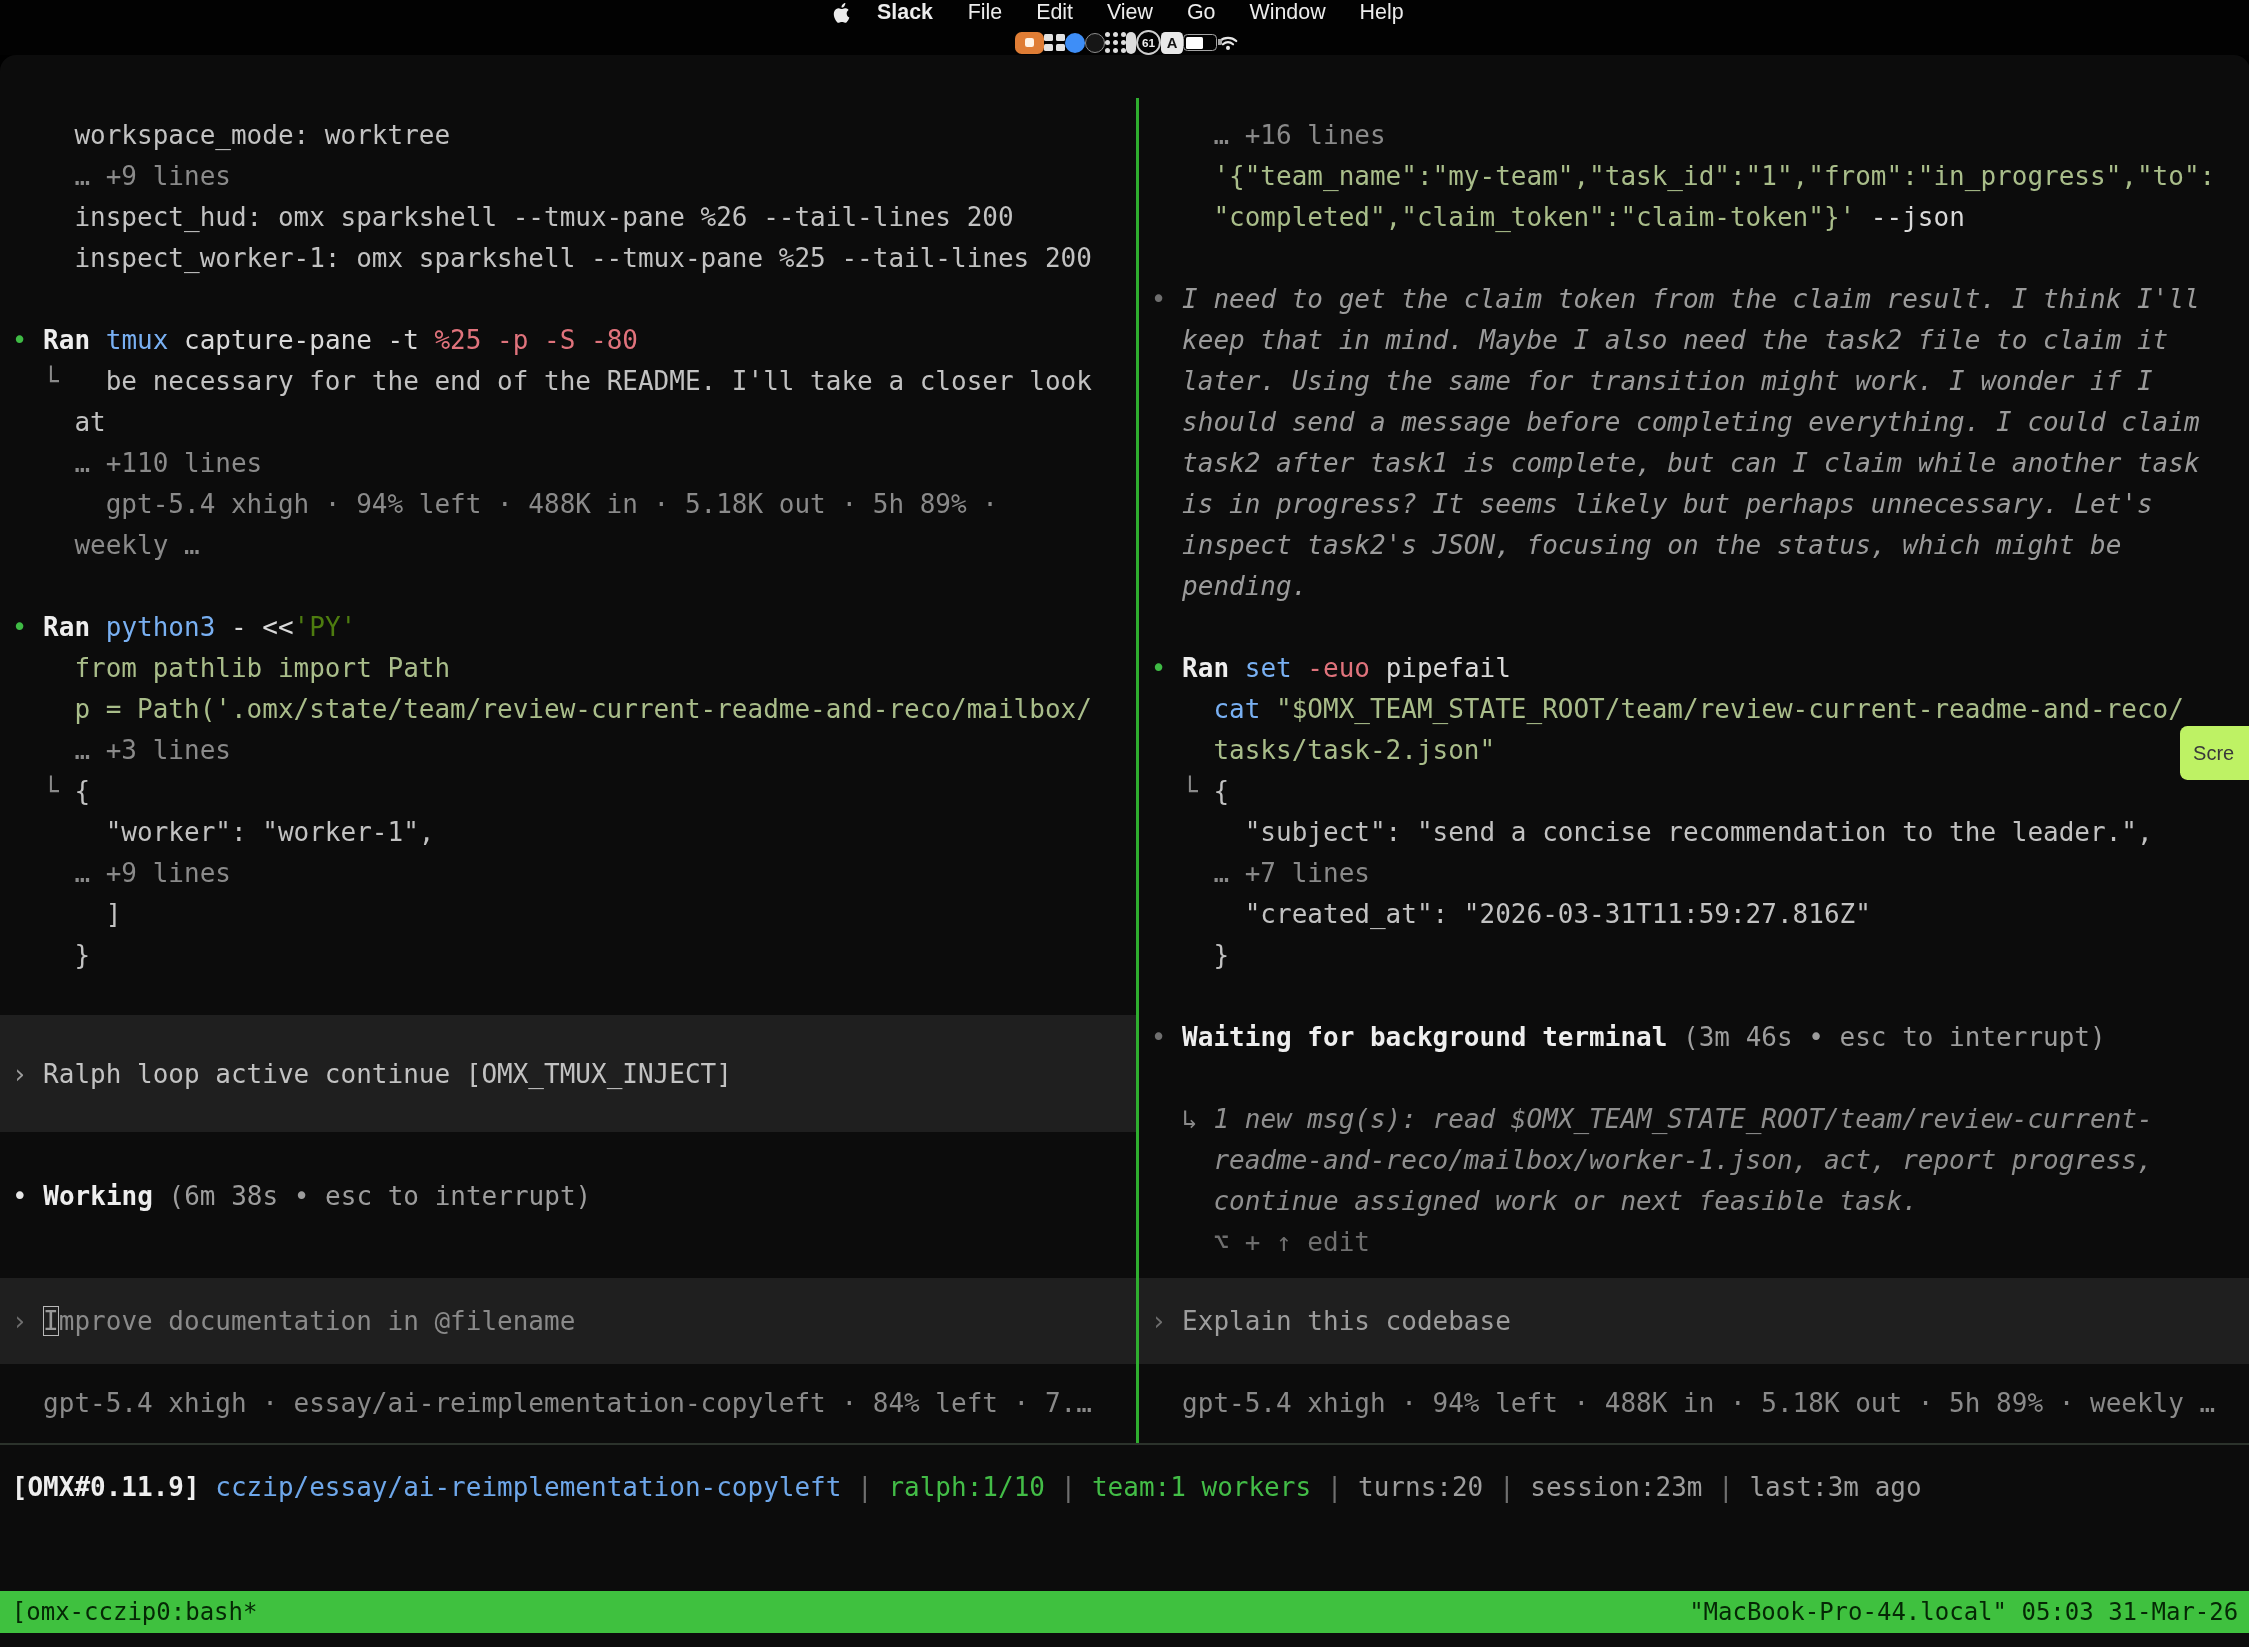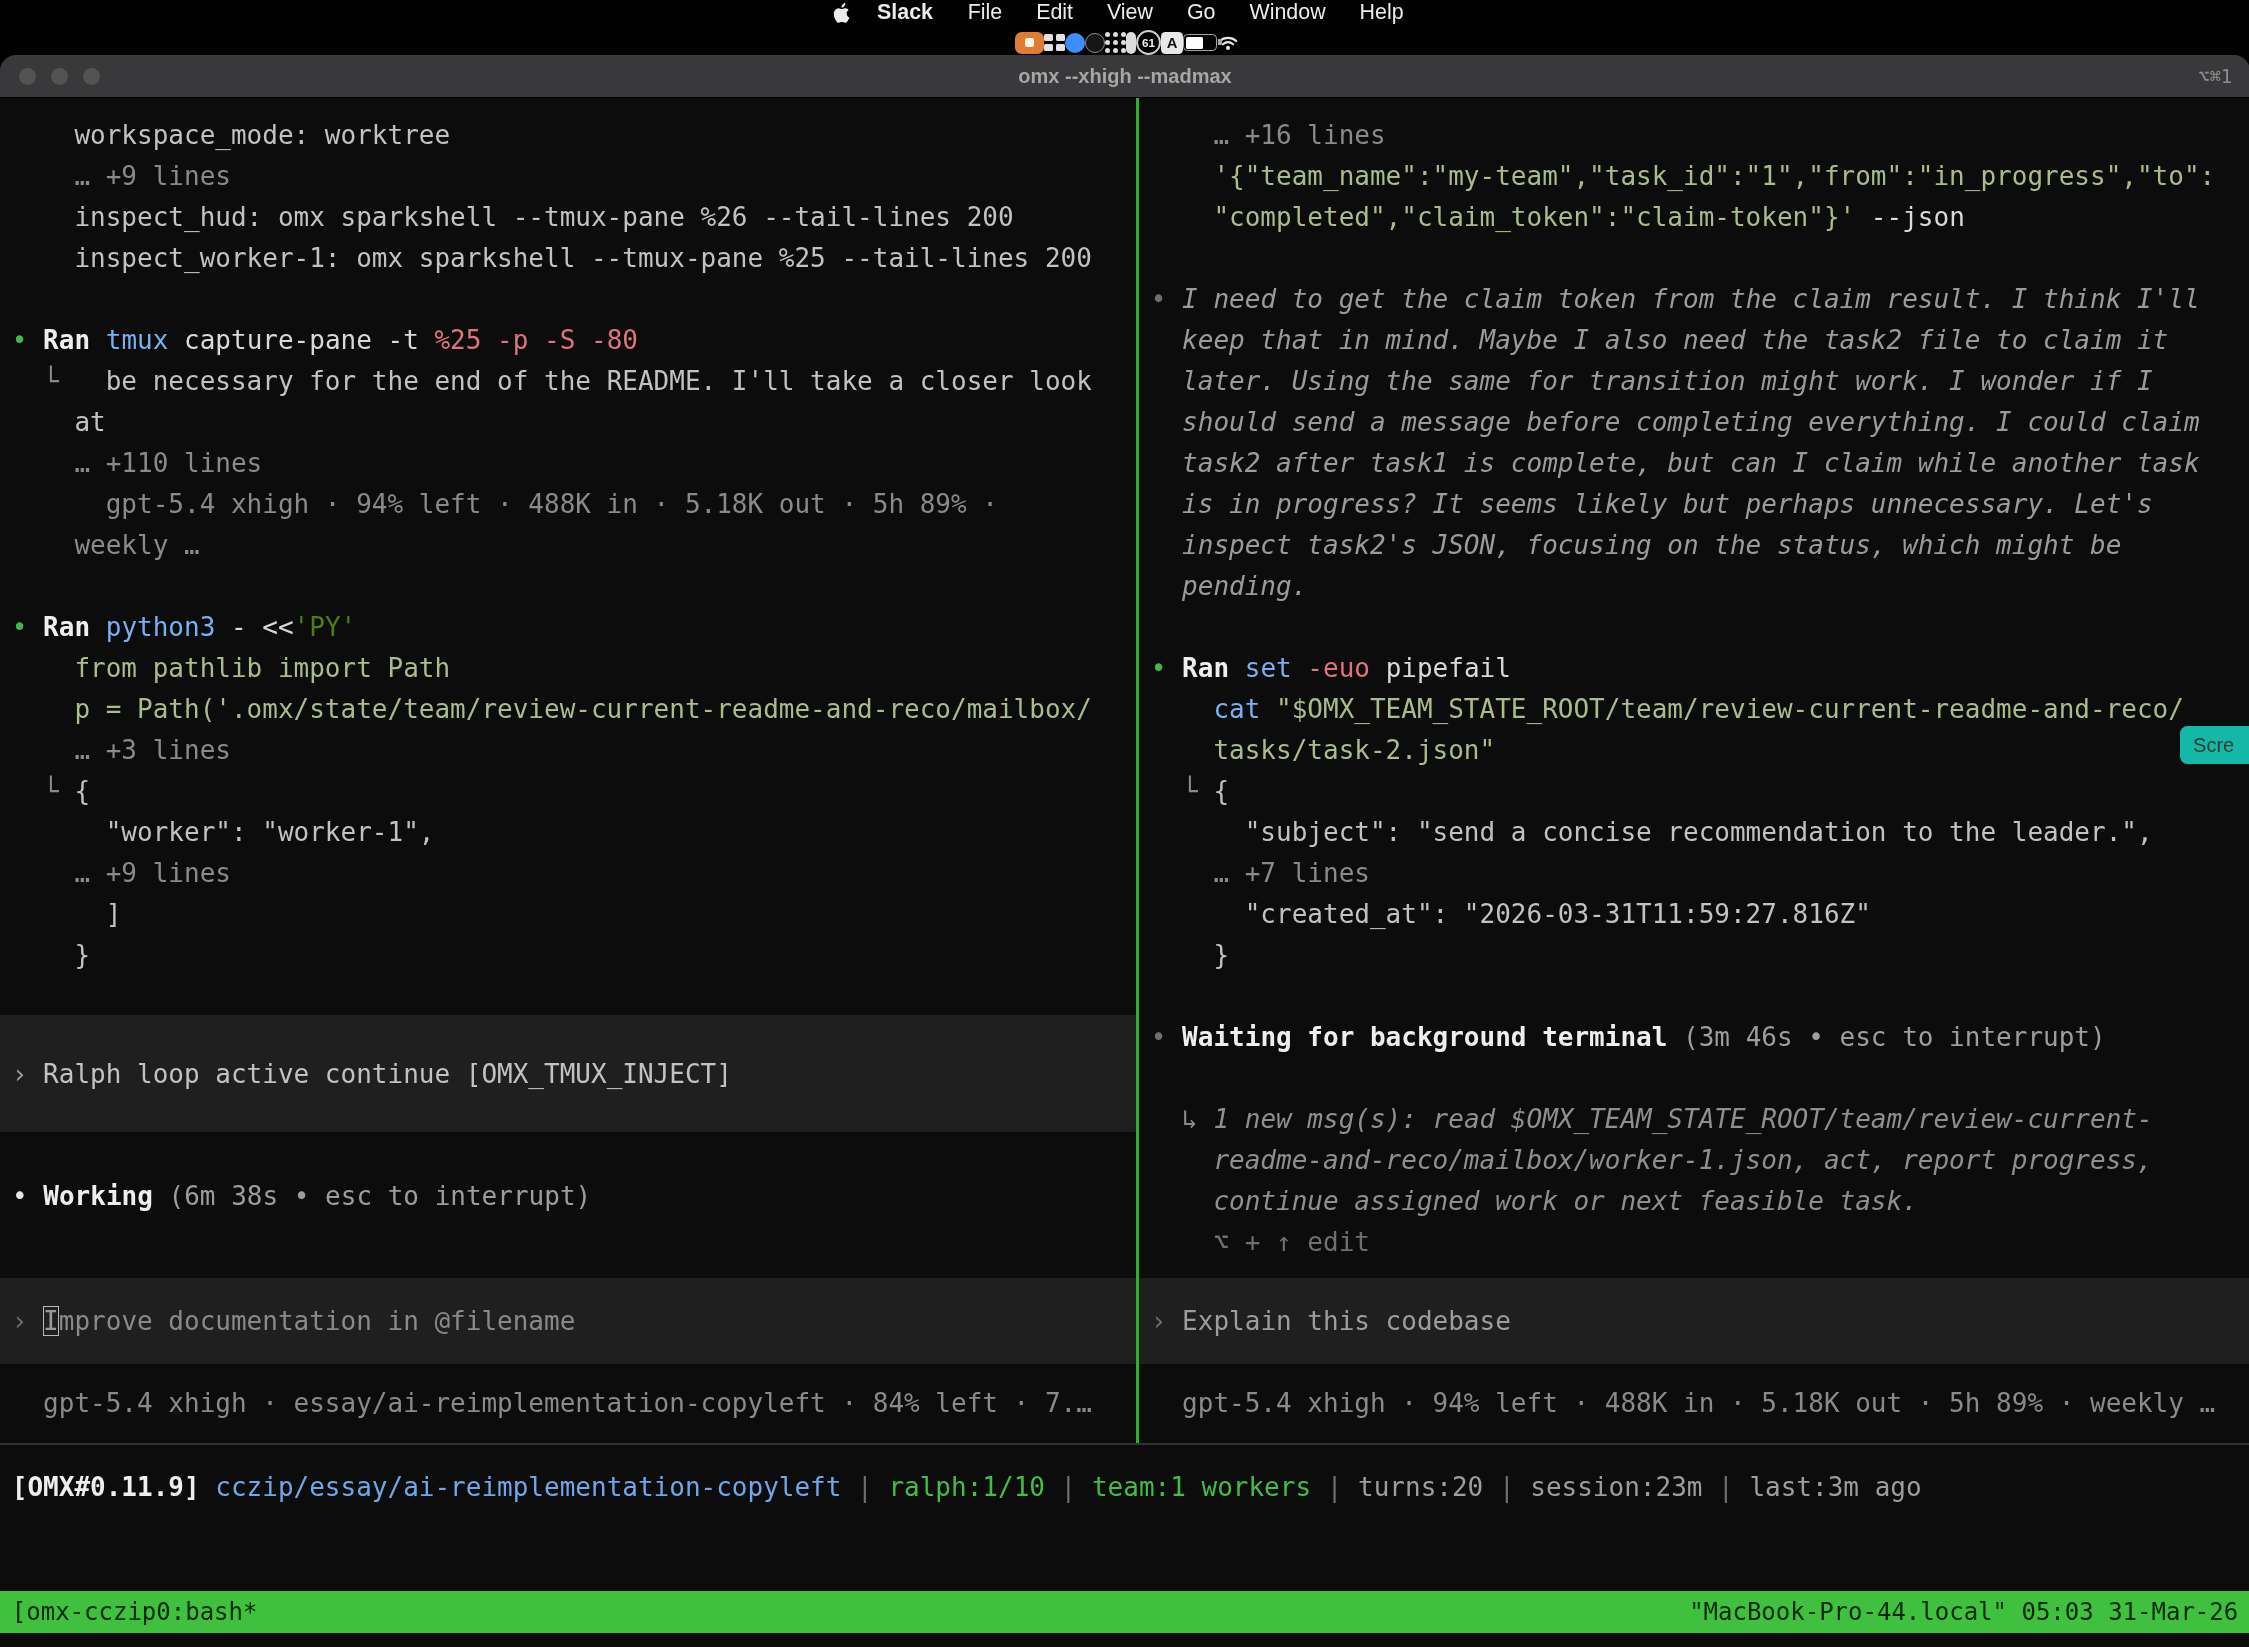--- a/index.html
+++ b/index.html
@@ -87,21 +87,21 @@
   .status-line  { top:1285px; }
 
   .omx-line { position:absolute; top:1369px; left:0; width:100%; padding-left:11.8px;
               white-space:pre; height:41px; line-height:41px; font-size:26px; color:#c2c2c2; }
 
   .tmux-bar { position:absolute; top:1493px; left:0; width:100%; height:42px;
               background:var(--tmux_green,#3fc13f); color:#052805; font-size:24px;
               display:flex; align-items:center; justify-content:space-between;
               padding:0 11.8px; white-space:pre; }
 
-  .screen-pill { position:absolute; top:726px; right:0; height:38px; background:#14b8a6;
+  .screen-pill { position:absolute; top:726px; right:0; height:54px; background:#bef264;
                  color:#3a3a3a; border-radius:7.4px 0 0 7.4px; display:flex; align-items:center;
                  padding:0 14.8px 0 13.3px; font-family:"Liberation Sans",sans-serif;
                  font-size:20px; z-index:40; }
 </style>
 </head>
 <body>
 
 <div class="menubar">
   <div class="menu-left">
     <span class="apple-wrap">
@@ -157,29 +157,20 @@
       <svg viewBox="0 0 24 18" width="22" height="17.7">
           <path d="M3 7 C8 2.5 16 2.5 21 7" fill="none" stroke="#e6e6e6" stroke-width="2.4" stroke-linecap="round"></path>
           <path d="M6.5 10.5 C10 7.5 14 7.5 17.5 10.5" fill="none" stroke="#e6e6e6" stroke-width="2.4" stroke-linecap="round"></path>
           <circle cx="12" cy="14.5" r="2.2" fill="#e6e6e6"></circle>
         </svg>
     </span>
   </div>
 </div>
 
 <div class="window">
-  <div class="titlebar">
-    <div class="lights">
-      <span class="light"></span>
-      <span class="light"></span>
-      <span class="light"></span>
-    </div>
-    <div class="title">omx --xhigh --madmax</div>
-    <div class="tb-shortcut">⌥⌘1</div>
-  </div>
 
   <div class="content">
 
     <div class="pane pane-left">
       <div class="lines">
           <div class="t-line"><span>    workspace_mode: worktree</span></div>
           <div class="t-line"><span class="c-d">    … +9 lines</span></div>
           <div class="t-line"><span>    inspect_hud: omx sparkshell --tmux-pane %26 --tail-lines 200</span></div>
           <div class="t-line"><span>    inspect_worker-1: omx sparkshell --tmux-pane %25 --tail-lines 200</span></div>
           <div class="t-line"></div>

